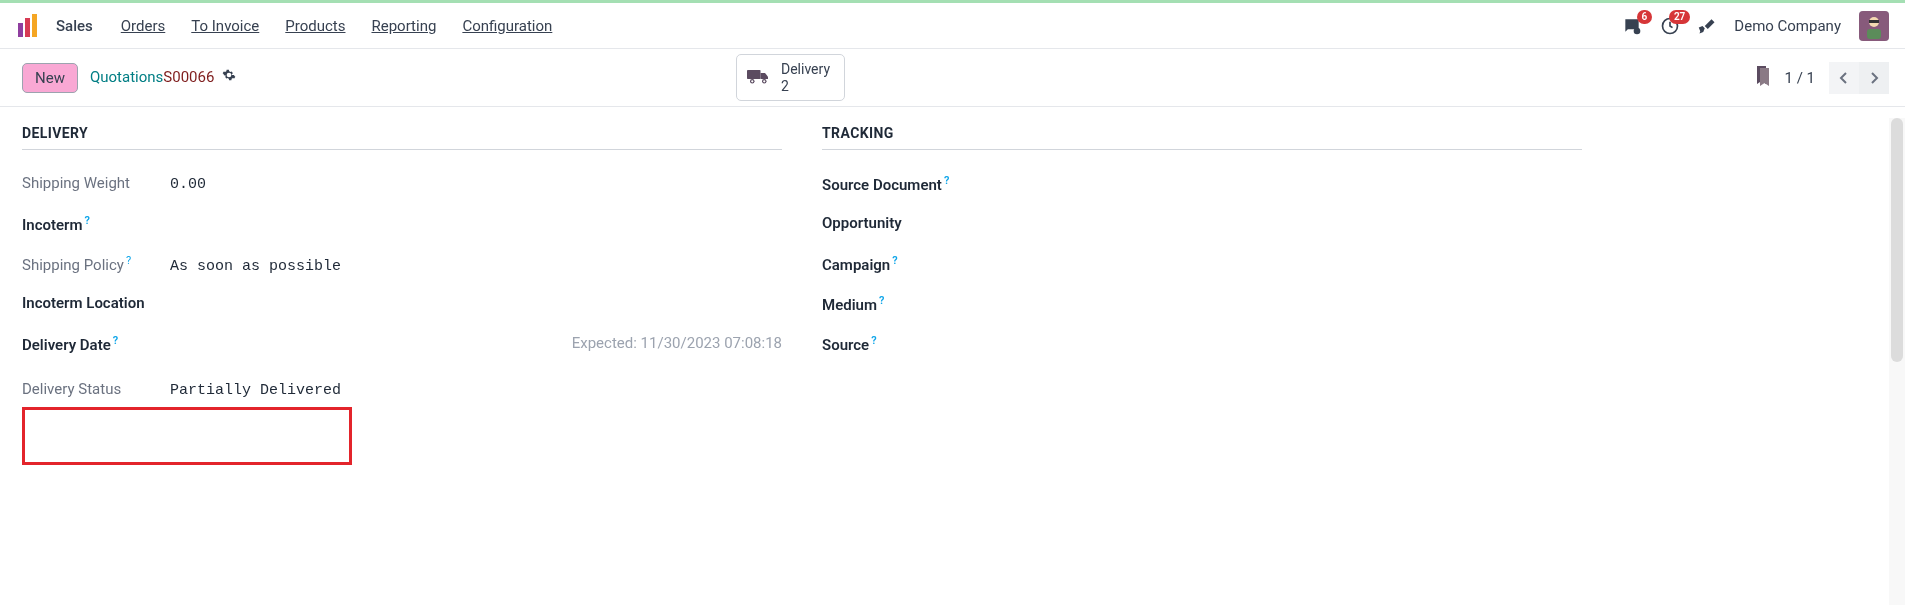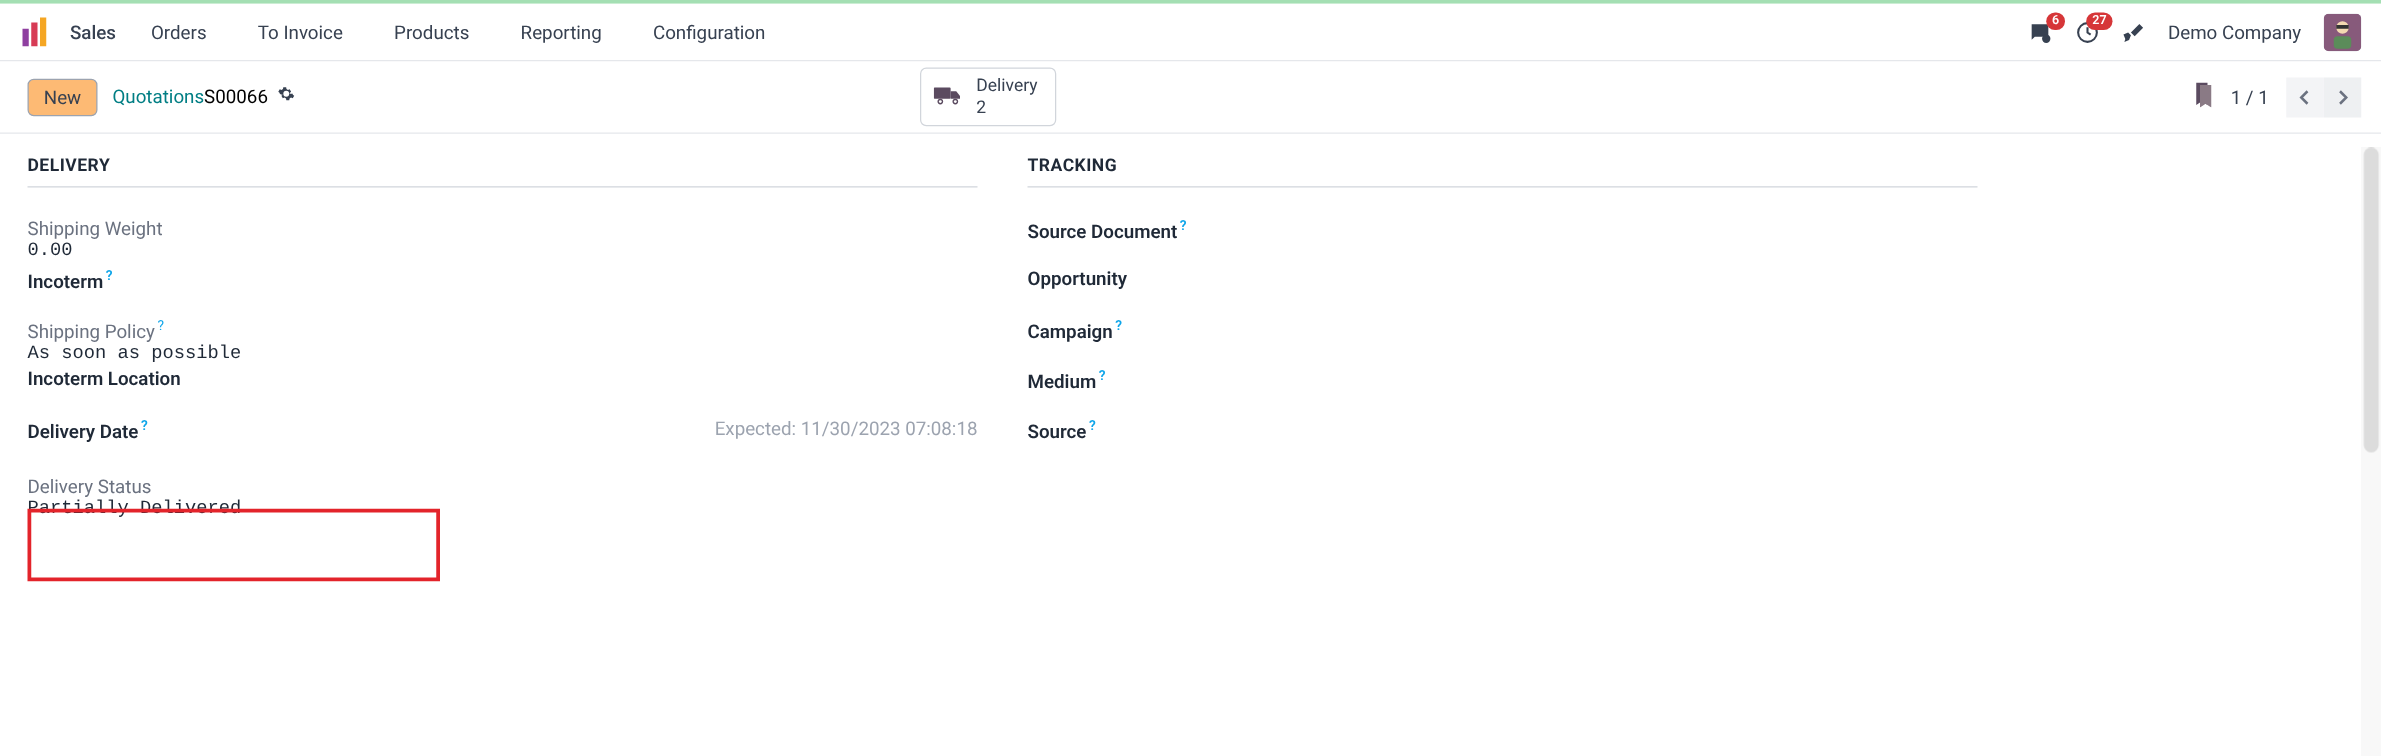--- a/index.html
+++ b/index.html
@@ -29,21 +29,22 @@
     flex-shrink: 0;
   }
   .app-title {
     font-size: 15px;
     font-weight: 500;
     color: #374151;
     margin-right: 28px;
   }
   .nav-menu {
     display: flex;
-    gap: 41px;
+    gap: 26px;
+    text-decoration: underline;
   }
   .nav-item {
     font-size: 15px;
     color: #374151;
     cursor: pointer;
   }
   .topbar-right {
     margin-left: auto;
     display: flex;
     align-items: center;
@@ -87,42 +88,42 @@
     align-items: center;
     padding: 10px 16px 10px 22px;
     border-bottom: 1px solid #e5e7eb;
     min-height: 58px;
   }
   .status-btn {
     border: 1px solid #9ca3af;
     border-radius: 5px;
     padding: 5px 12px;
     font-size: 15px;
-    background: #fdba74;
+    background: #f9a8d4;
     color: #374151;
     margin-right: 12px;
     cursor: default;
   }
   .breadcrumb-block {
     display: flex;
     line-height: 1.25;
   }
   .breadcrumb-link {
     color: #017e84;
     font-size: 15px;
     cursor: pointer;
   }
   .order-row {
     display: flex;
     align-items: center;
     gap: 8px;
   }
   .order-no {
     font-size: 15px;
-    color: #000000;
+    color: #7f1d1d;
   }
   .gear-icon { cursor: pointer; color:#374151; }
 
   .delivery-box {
     position: absolute;
     left: 736px;
     border: 1px solid #d1d5db;
     border-radius: 5px;
     padding: 6px 14px 6px 10px;
     display: flex;
@@ -182,21 +183,20 @@
     color: #1f2937;
     padding-bottom: 8px;
     border-bottom: 1px solid #d1d5db;
     margin-bottom: 24px;
   }
   .field-row {
     display: flex;
     align-items: baseline;
     min-height: 40px;
     position: relative;
-    flex-direction: column;
   }
   .field-label {
     width: 148px;
     color: #6b7280;
     font-size: 15px;
     flex-shrink: 0;
   }
   .field-label.strong {
     color: #1f2937;
     font-weight: 600;

